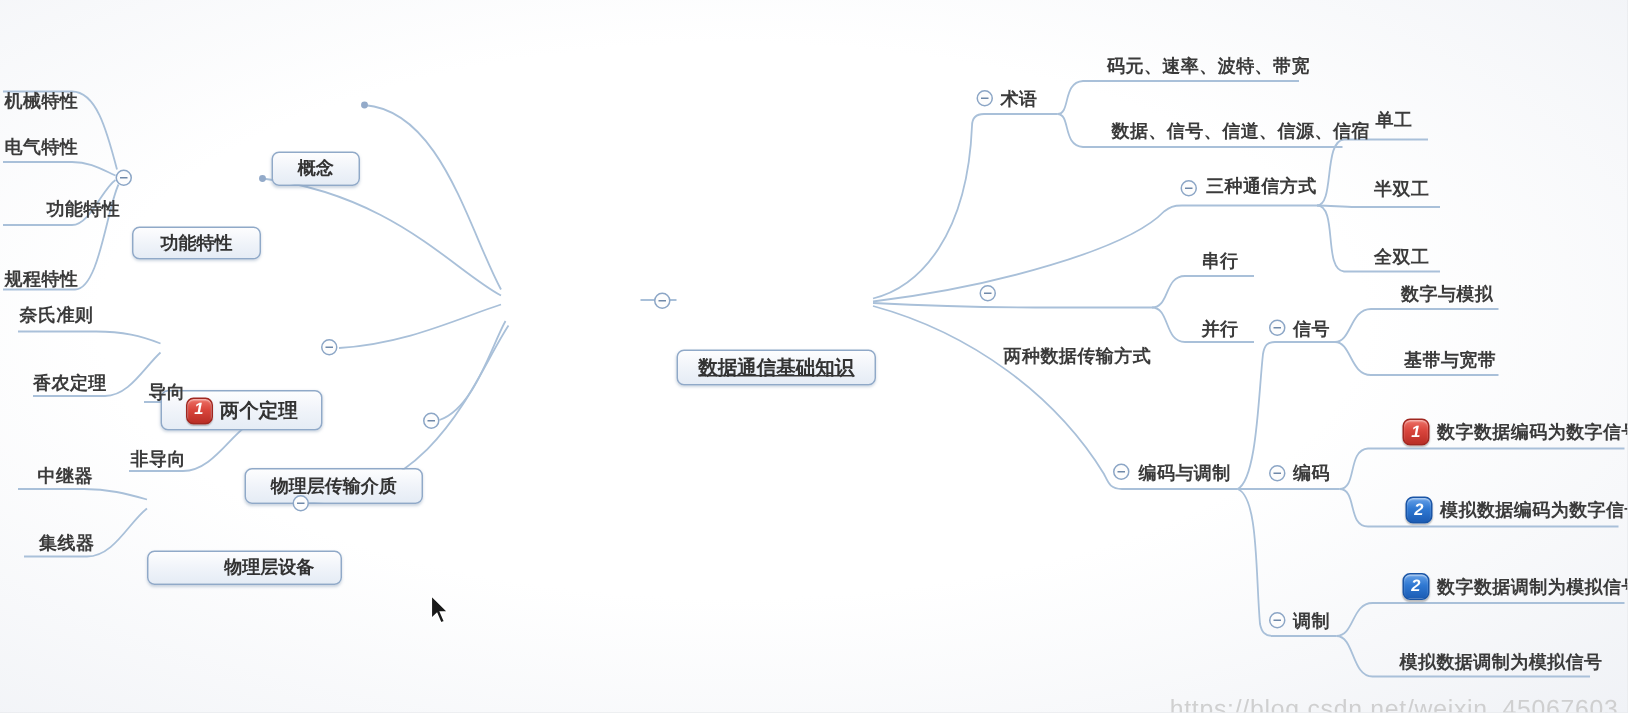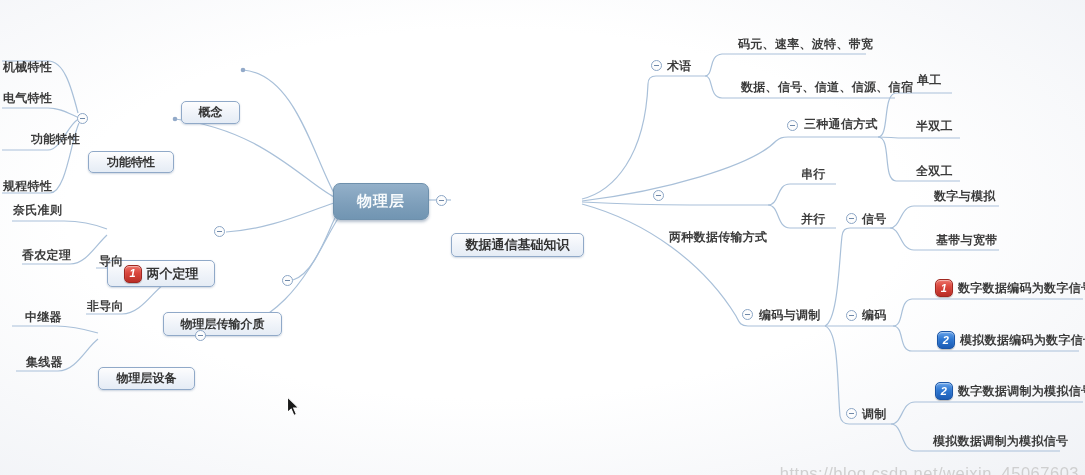--- a/index.html
+++ b/index.html
@@ -96,36 +96,35 @@
       <path d="M890,228 C901,228 900,250 914,250 L999,250"></path>
       <path d="M825,326 L893,326"></path>
       <path d="M893,326 C905,326 898,300 912,299 L1083,299"></path>
       <path d="M893,326 C905,326 898,351 912,351 L1079,351"></path>
       <path d="M825,326 C839,331 837,382 840,416 C841,421 843,424 849,424 L891,424"></path>
       <path d="M891,424 C903,424 901,402 915,402 L1083,402"></path>
       <path d="M891,424 C903,424 901,451 915,451 L1060,451"></path>
     </g>
   </svg>
 
-  <div class="root-box" style="left:333px;top:183px;width:94px;height:35px;">物理层</div>
 
   <div class="box" style="left:181px;top:59px;width:57px;height:21px;">概念</div>
 
   <div class="box" style="left:88px;top:109px;width:84px;height:20px;">功能特性</div>
 
   <div class="box" style="left:107px;top:218px;width:106px;height:25px;gap:5px;font-size:13px;">
     <span class="badge red">1</span>
     <span>两个定理</span>
   </div>
 
   <div class="box" style="left:163px;top:270px;width:117px;height:22px;">物理层传输介质</div>
 
-  <div class="box" style="left:98px;top:325px;width:95px;height:21px;">物理层设备</div>
+  <div class="box" style="left:98px;top:325px;width:95px;height:21px;padding-left:33px;">物理层设备</div>
 
-  <div class="box" style="left:451px;top:191px;width:131px;height:22px;font-size:13px;">数据通信基础知识</div>
+  <div class="box" style="left:451px;top:191px;width:131px;height:22px;font-size:13px;text-decoration:underline;">数据通信基础知识</div>
 
   <div class="lbl" style="left:3px;top:45px;margin-top:16px;">机械特性</div>
   <div class="lbl" style="left:3px;top:92px;">电气特性</div>
   <div class="lbl" style="left:3px;top:133px;margin-left:28px;">功能特性</div>
   <div class="lbl" style="left:3px;top:180px;">规程特性</div>
   <div class="lbl" style="left:13px;top:204px;">奈氏准则</div>
   <div class="lbl" style="left:22px;top:249px;font-family:Liberation Serif, serif;">香农定理</div>
   <div class="lbl" style="left:99px;top:255px;">导向</div>
   <div class="lbl" style="left:87px;top:300px;">非导向</div>
   <div class="lbl" style="left:25px;top:311px;">中继器</div>

